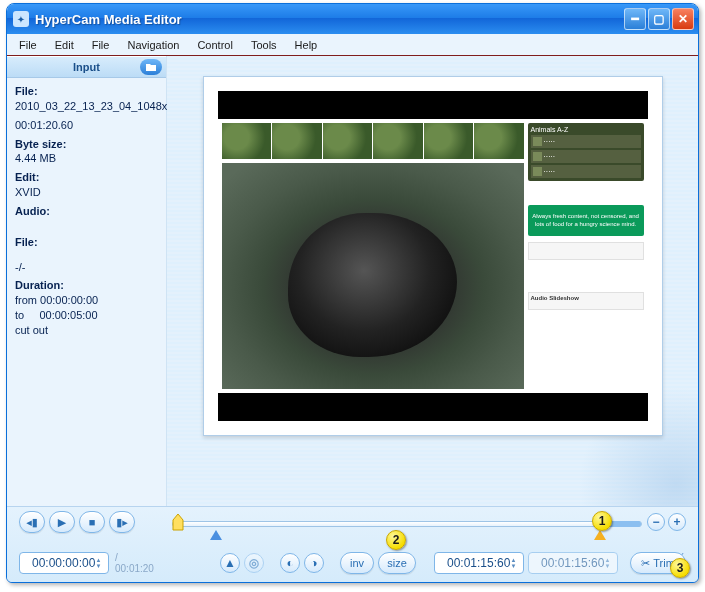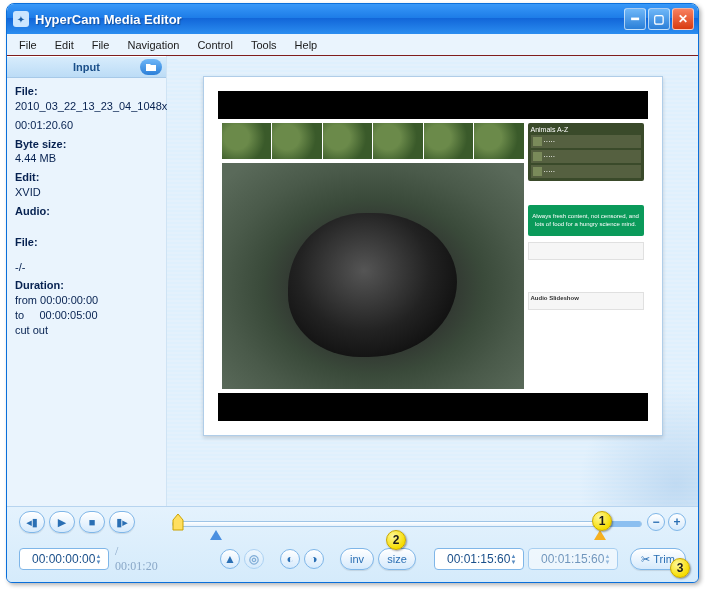--- a/index.html
+++ b/index.html
@@ -235,21 +235,21 @@
     display:flex; align-items:center; gap:6px;
   }
   .tc-input {
     width:90px; height:22px;
     border:1px solid #7fb6e8; border-radius:4px;
     background:#fff; display:flex; align-items:center;
     padding:0 12px; color:#1a4f8a; font-size:12px;
     justify-content: space-between;
   }
   .tc-spin { display:flex; flex-direction:column; gap:0; font-size:6px; line-height:6px; color:#5a8cc0;}
-  .dimlabel { color:#8aa8c8; font-size:12px;font-family:Liberation Serif, serif;}
+  .dimlabel { color:#8aa8c8; font-size:10px;}
   .circle.sm { width:20px;height:20px; }
 
   .callout {
     position:absolute;
     width:20px;height:20px;border-radius:50%;
     background: radial-gradient(circle at 35% 30%, #fff89a, #f6dd00 70%);
     border:1px solid #caa800;
     display:flex;align-items:center;justify-content:center;
     font-weight:bold; color:#1a1a1a; font-size:12px;
     box-shadow: 1px 1px 2px rgba(0,0,0,0.4);

